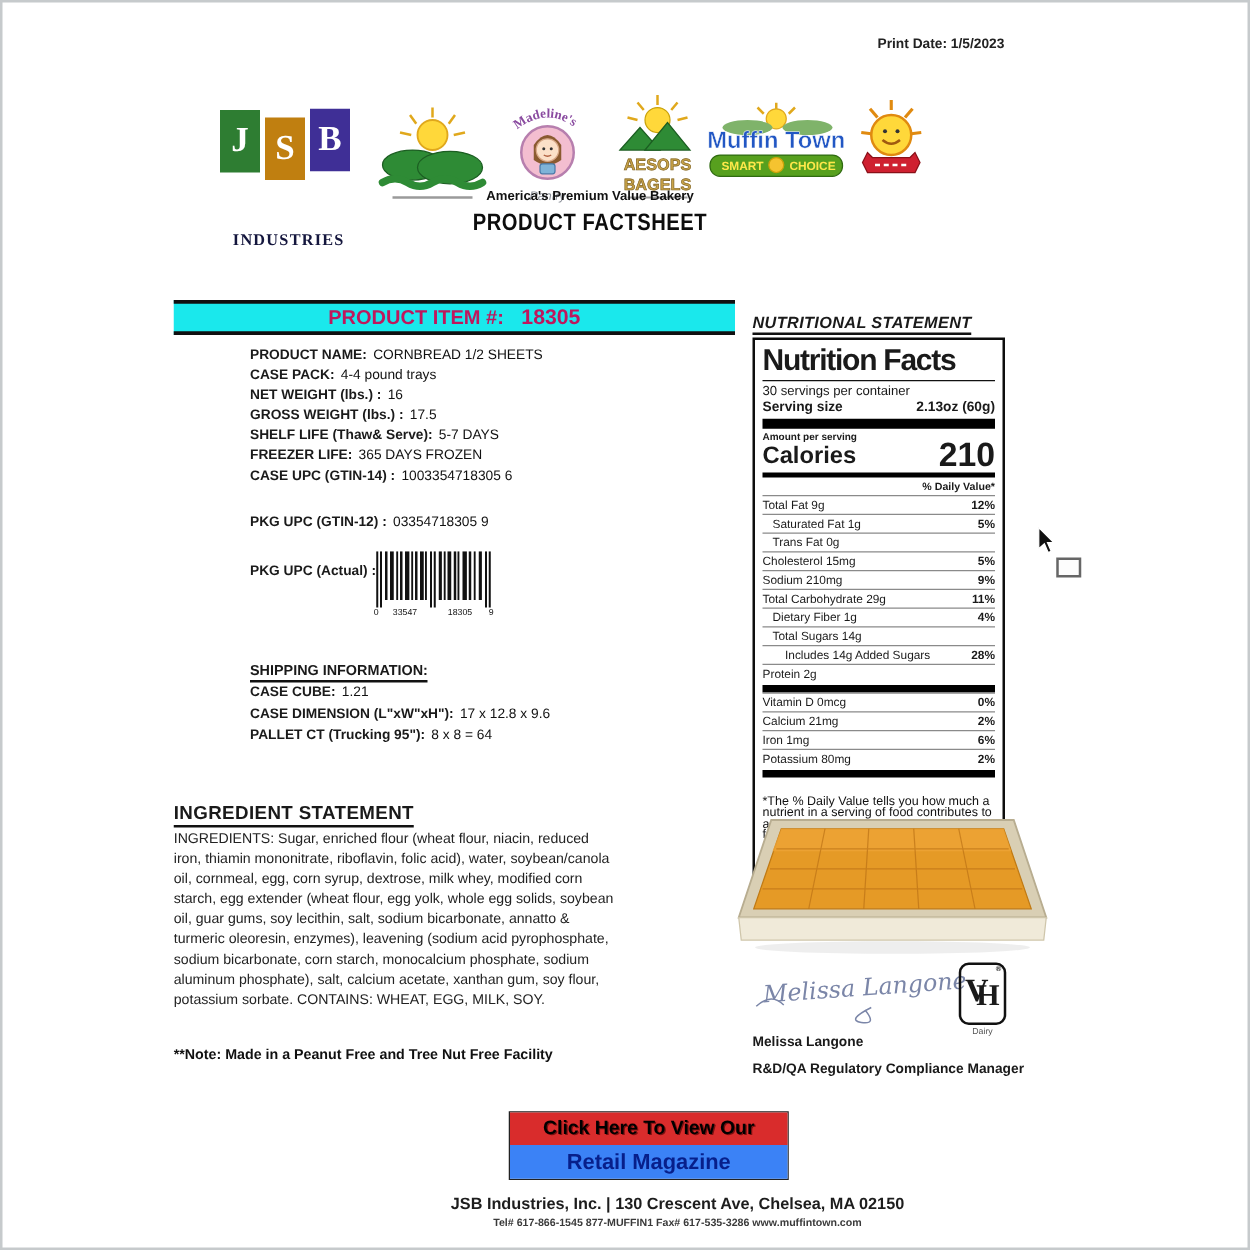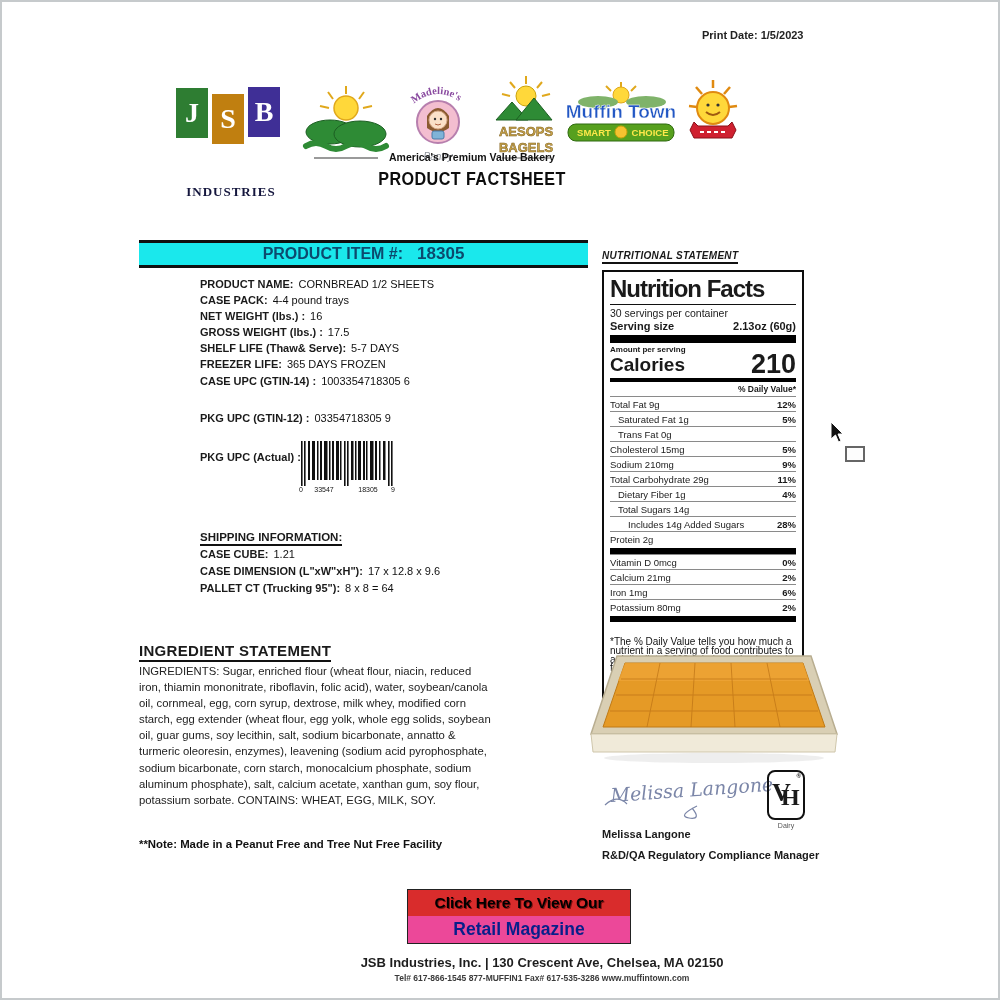--- a/index.html
+++ b/index.html
@@ -18,21 +18,21 @@
   .jsb{left:168px;top:78px;width:122px;height:82px;}
   .jsb .blk{position:absolute;width:32px;height:50px;color:#fff;text-align:center;
             font-family:"Liberation Serif",serif;font-weight:bold;font-size:28px;line-height:50px;}
   .jsb .industries{position:absolute;left:0;top:60px;width:122px;text-align:center;
             font-family:"Liberation Serif",serif;font-weight:bold;font-size:13px;
             letter-spacing:1px;color:#14163d;margin-top:44px;}
 
   
   .item-bar{left:137px;top:238px;width:449px;height:22px;background:#1ae8ec;
             border-top:3px solid #101010;border-bottom:3px solid #101010;
-            text-align:center;line-height:22px;font-size:16px;font-weight:bold;color:#0c4a6e;}
+            text-align:center;line-height:22px;font-size:16px;font-weight:bold;color:#be185d;}
   .item-bar .num{margin-left:14px;font-size:17px;}
 
   
   .fields{left:198px;top:276px;width:400px;font-size:11px;}
   .fline{height:16.1px;white-space:nowrap;}
   .fl{font-weight:bold;margin-right:5px;}
   .fv{font-weight:normal;color:#111;}
   .gtin12{left:198px;top:410px;font-size:11px;white-space:nowrap;}
   .upc-actual-label{left:198px;top:449px;font-size:11px;font-weight:bold;}
   .barcode{left:297px;top:439px;}
@@ -43,21 +43,21 @@
   .ship-rows{left:198px;top:546px;font-size:11px;}
   .ship-rows .fline{height:17px;}
 
   
   .ing-h{left:137px;top:640px;font-size:15px;font-weight:bold;border-bottom:2px solid #111;
          padding-bottom:1px;letter-spacing:.3px;}
   .ing-p{left:137px;top:661px;width:353px;font-size:11.3px;line-height:16.1px;color:#222;}
   .ing-note{left:137px;top:836px;font-size:11.4px;font-weight:bold;color:#111;}
 
   
-  .nut-h{left:600px;top:248px;font-size:10px;font-weight:bold;font-style:italic;
+  .nut-h{left:600px;top:248px;font-size:13px;font-weight:bold;font-style:italic;
          border-bottom:2px solid #111;padding-bottom:1px;letter-spacing:.3px;}
   .nf{left:600px;top:268px;width:186px;border:2px solid #0d0d0d;background:#fff;padding:3px 6px 5px;}
   .nf-title{font-size:24px;font-weight:bold;letter-spacing:-1px;border-bottom:1px solid #111;
             padding-bottom:1px;white-space:nowrap;}
   .nf-serv{font-size:10.5px;padding-top:2px;}
   .nf-ss{display:flex;justify-content:space-between;font-weight:bold;font-size:11px;padding:1px 0 3px;}
   .nf-bar{height:8px;background:#000;}
   .nf-amt{font-size:8px;font-weight:bold;padding-top:2px;}
   .nf-cal{display:flex;justify-content:space-between;align-items:flex-end;padding-bottom:2px;}
   .nf-cal-word{font-size:19px;font-weight:bold;}
@@ -83,21 +83,21 @@
   .kvh-h{position:absolute;left:12px;top:12px;font-size:24px;font-weight:bold;font-family:"Liberation Serif",serif;}
   .kvh-r{position:absolute;right:2px;top:1px;font-size:6px;font-weight:bold;}
   .kvh-cap{font-size:7px;color:#555;margin-top:2px;}
   .sig-name{left:600px;top:826px;font-size:11px;font-weight:bold;}
   .sig-title{left:600px;top:847px;font-size:11px;font-weight:bold;}
 
   
   .cta{left:405px;top:887px;width:222px;border:1px solid #222;cursor:pointer;}
   .cta-top{height:26px;background:#d92c2c;color:#000000;text-align:center;line-height:26px;
            font-size:15.5px;font-weight:bold;text-shadow:1px 1px 0 #7a1010;}
-  .cta-bot{height:27px;background:#ec4899;color:#071f8a;text-align:center;line-height:27px;
+  .cta-bot{height:27px;background:#3b82f6;color:#071f8a;text-align:center;line-height:27px;
            font-size:17.5px;font-weight:bold;}
   .footer-addr{left:260px;top:953px;width:560px;text-align:center;font-size:13px;font-weight:bold;color:#1d1d1d;}
   .footer-contact{left:260px;top:971px;width:560px;text-align:center;font-size:8.5px;font-weight:bold;color:#3a3a3a;}
 
   
   .cursor{left:828px;top:420px;}
   .sel-box{left:843px;top:444px;width:16px;height:12px;border:2px solid #666;background:#fdfdfd;}
 </style>
 </head>
 <body>

